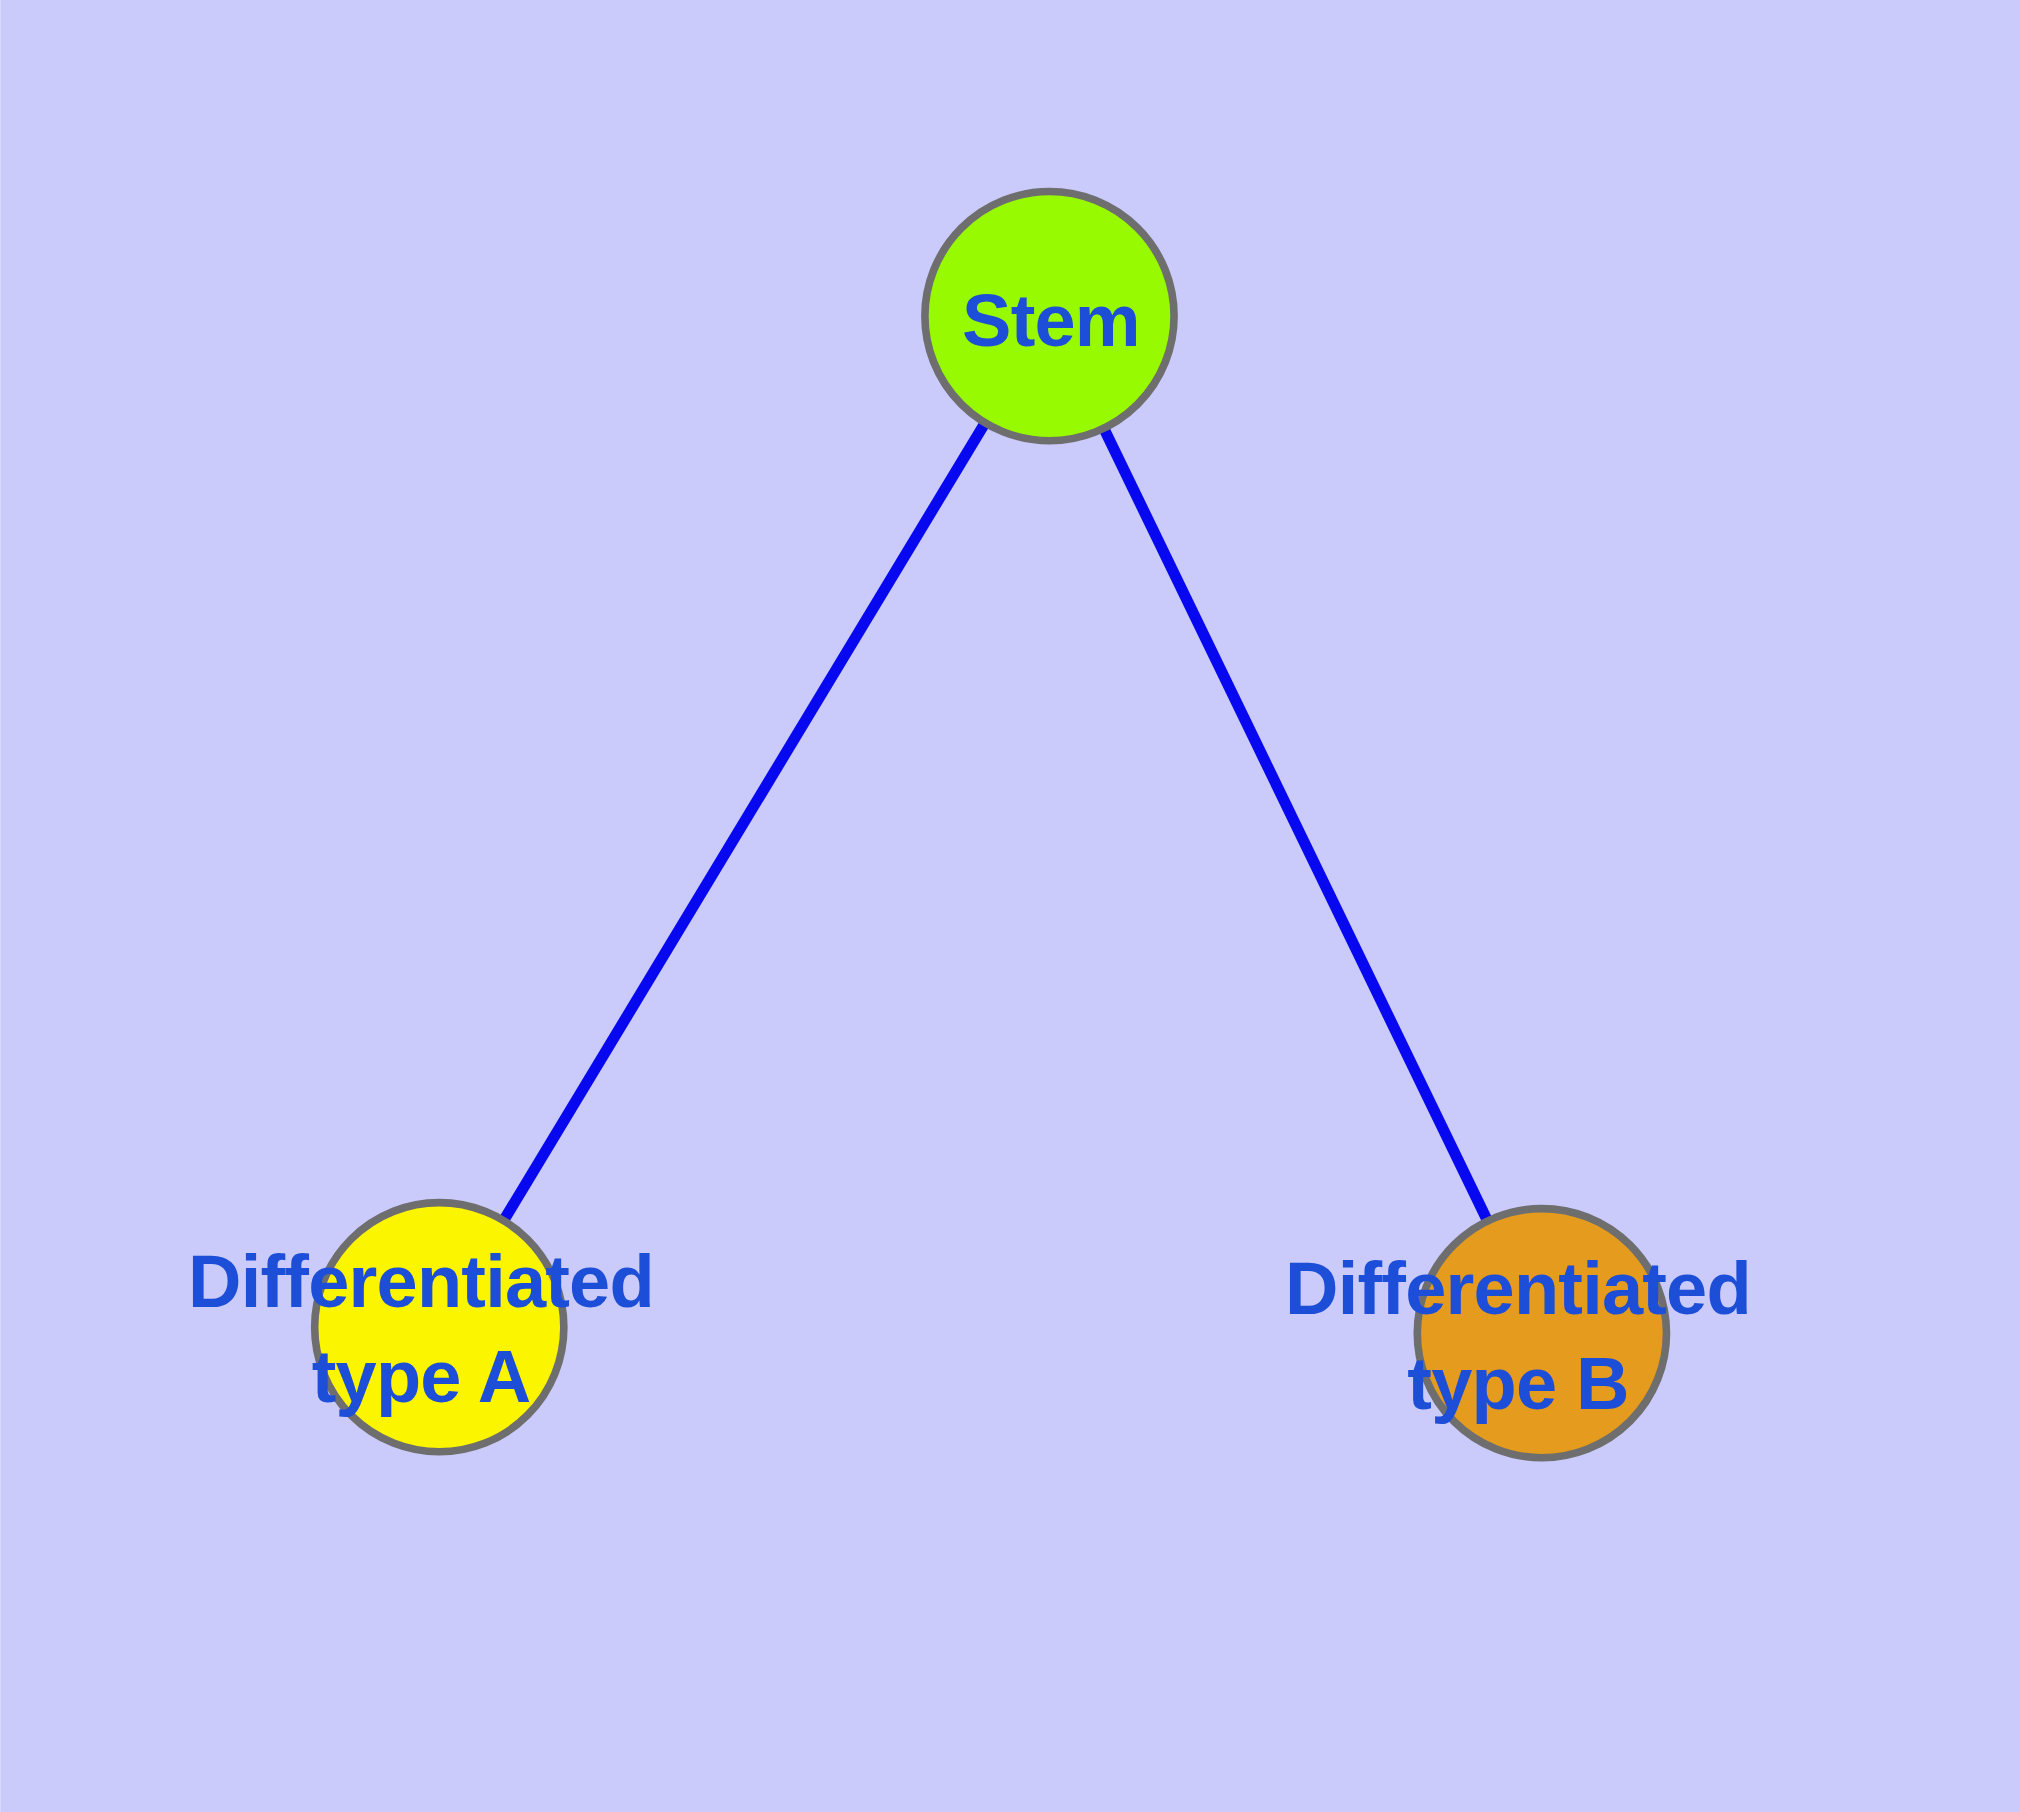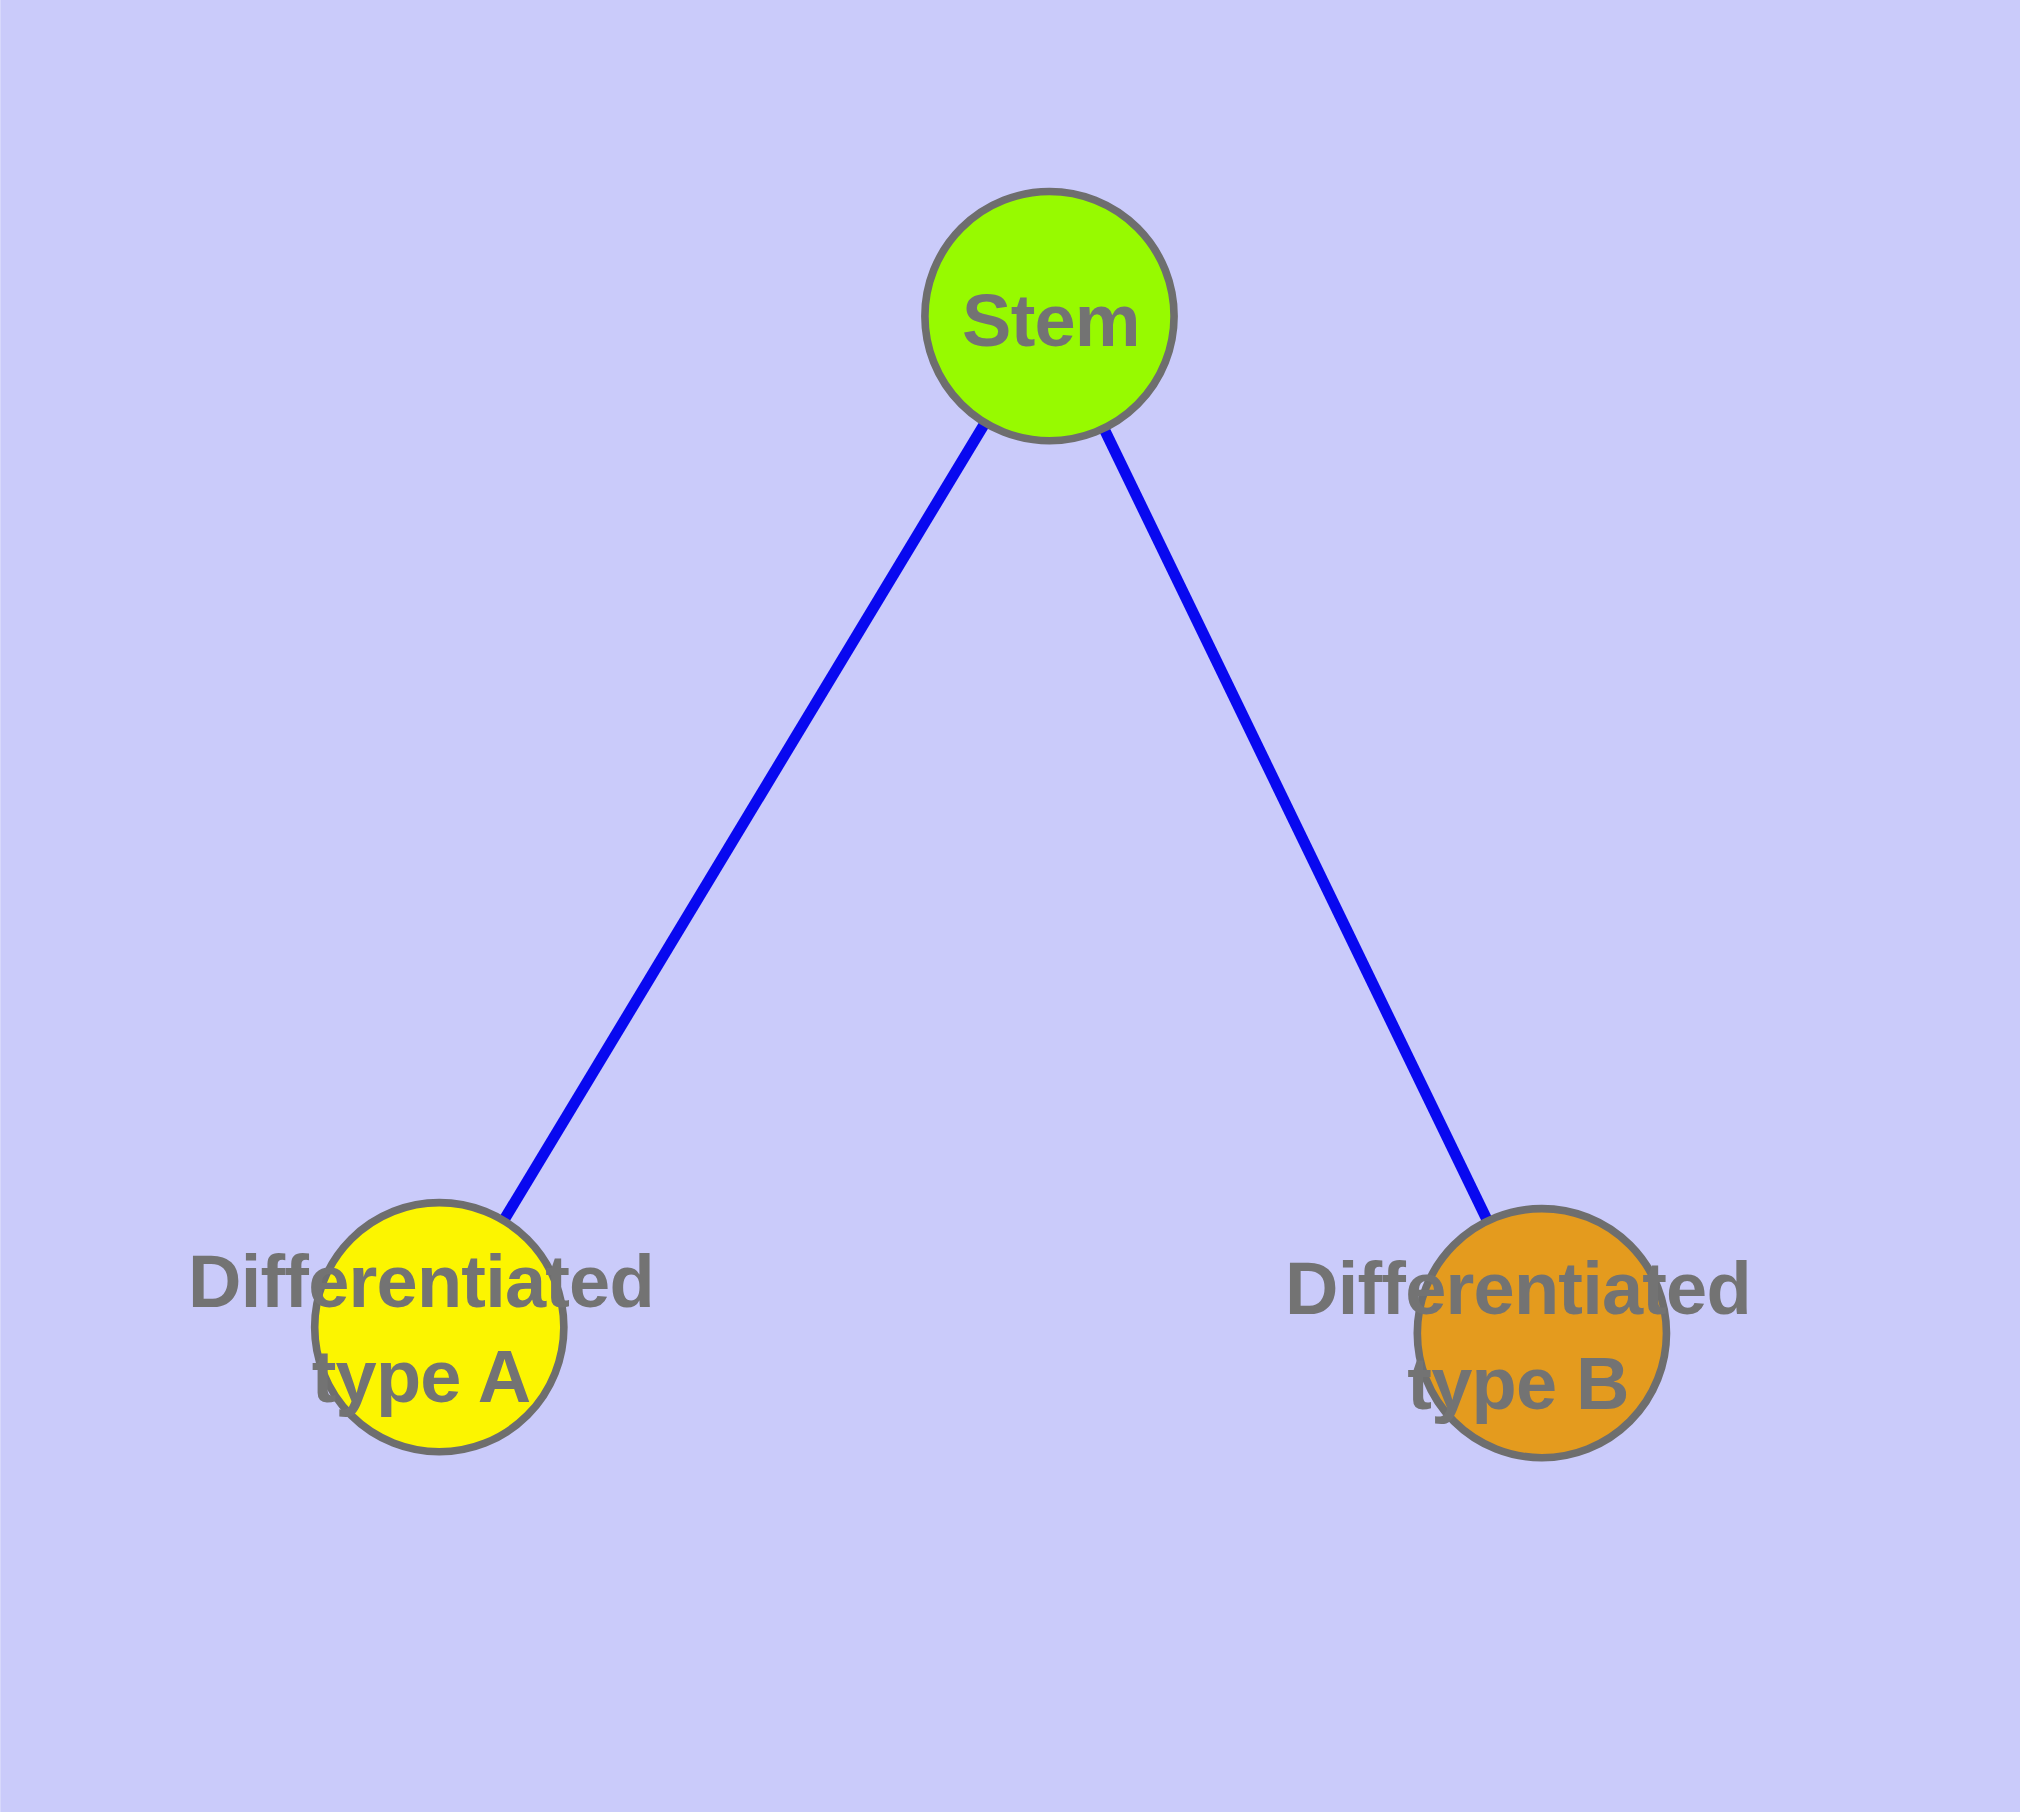--- a/index.html
+++ b/index.html
@@ -29,21 +29,21 @@
     stroke: #6E6E6E;
     stroke-width: 9px;
   }
   .node-label {
     position: absolute;
     transform: translate(-50%, -50%);
     font-weight: bold;
     font-size: 74px;
     line-height: 95px;
     letter-spacing: -0.8px;
-    color: #737373;
+    color: #1d4ed8;
     text-align: center;
     white-space: pre-line;
     pointer-events: none;
   }
   #label-stem   { left: 1051px; top: 320px; }
   #label-type-a { left: 421px;  top: 1329px; }
   #label-type-b { left: 1518px; top: 1336px; }
 </style>
 </head>
 <body>

